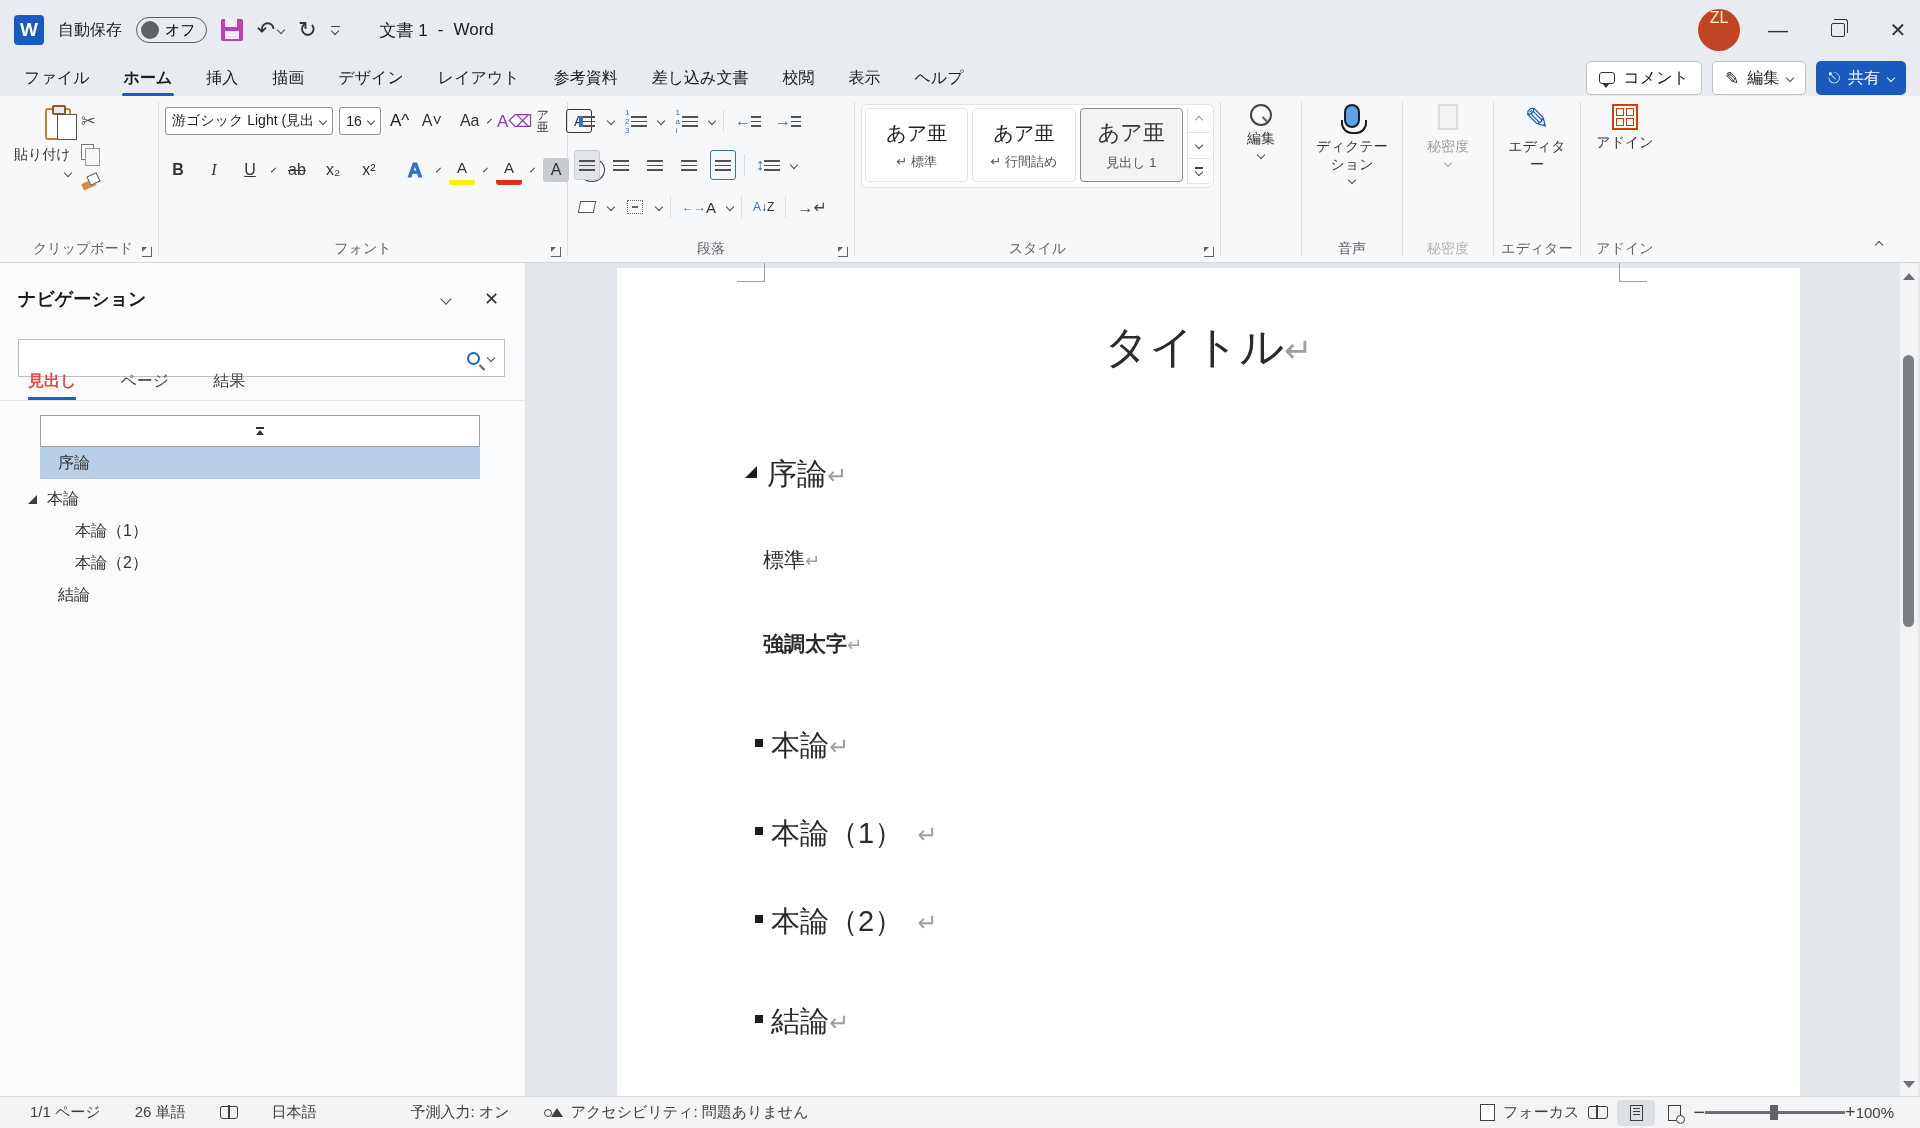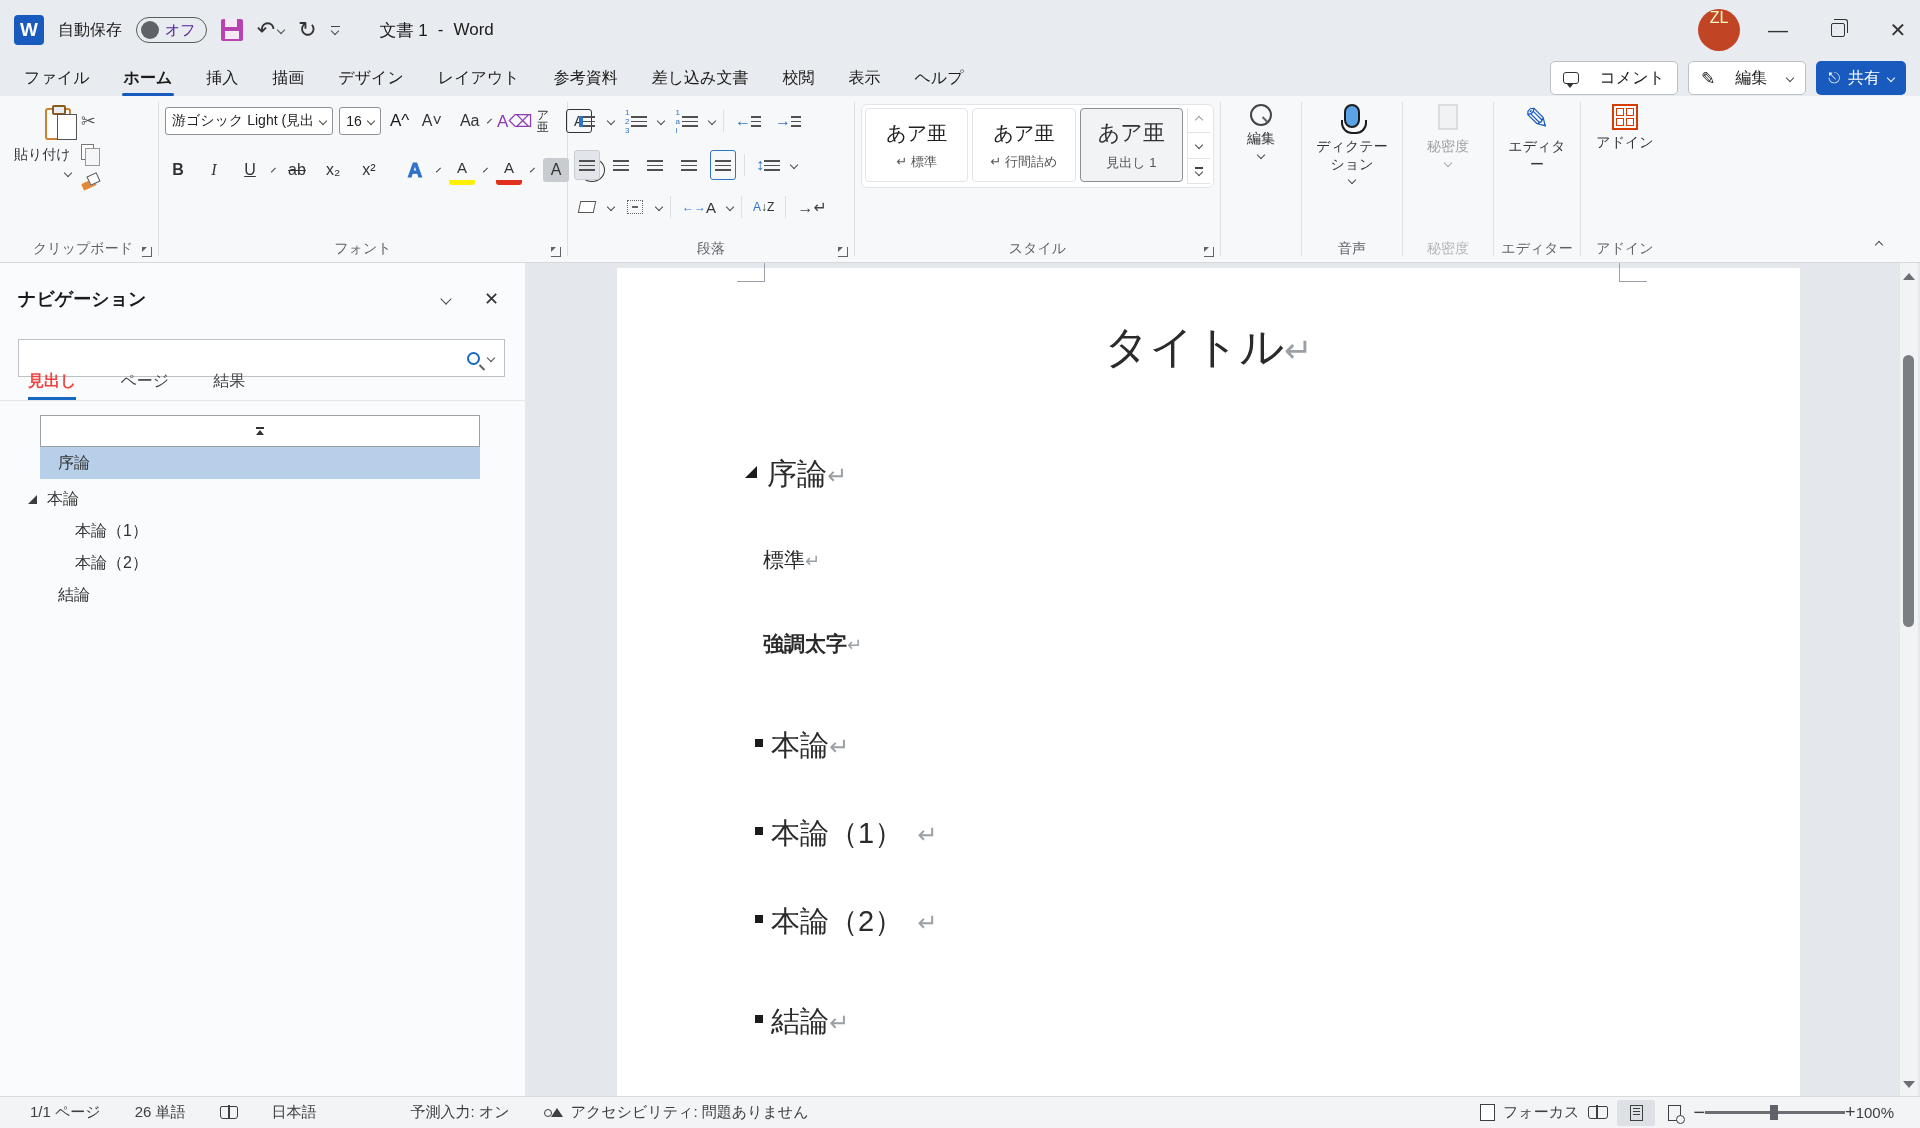--- a/index.html
+++ b/index.html
@@ -23,21 +23,21 @@
   .mag:after{content:"";position:absolute;width:2px;height:7px;background:#5f6368;transform:rotate(-45deg);left:12px;top:10px}
   .avatar{width:42px;height:42px;border-radius:50%;background:#C14524;color:#fef9c3;font-size:16px;display:flex;align-items:flex-start;justify-content:center}
   .winbtn{width:44px;height:44px;display:flex;align-items:center;justify-content:center;color:#333;font-size:20px}
   .restore{width:14px;height:14px;border:1.6px solid #333;border-radius:2px;position:relative}
   .restore:before{content:"";position:absolute;left:2px;top:-5px;width:13px;height:13px;border-top:1.6px solid #333;border-right:1.6px solid #333;border-radius:0 3px 0 0}
   
   #tabrow{position:absolute;left:0;top:60px;width:1920px;height:36px;background:#E8EBEF}
   .rtab{padding:6px 14px;font-size:16px;color:#1b1b1b;position:relative}
   .rtab.active{font-weight:bold}
   .rtab.active:after{content:"";position:absolute;left:12px;right:12px;bottom:-1px;height:3px;background:#185ABD;border-radius:2px}
-  .pillbtn{height:34px;border:1px solid #BDC1C6;background:#fff;border-radius:5px;display:flex;align-items:center;padding:0 12px;gap:20px;font-size:16px;color:#1b1b1b}
+  .pillbtn{height:34px;border:1px solid #BDC1C6;background:#fff;border-radius:5px;display:flex;align-items:center;padding:0 12px;gap:8px;font-size:16px;color:#1b1b1b}
   .sharebtn{height:34px;background:#185ABD;border-radius:5px;display:flex;align-items:center;padding:0 12px;gap:8px;font-size:16px;color:#fff}
   .bubble{width:16px;height:12px;border:1.6px solid #333;border-radius:3px;position:relative}
   .bubble:after{content:"";position:absolute;left:2px;bottom:-5px;border-left:4px solid transparent;border-right:4px solid transparent;border-top:5px solid #333}
   
   #ribbon{position:absolute;left:0;top:96px;width:1920px;height:167px;background:#F6F8FA;border-bottom:1px solid #D5D9DD}
   .rgroup{display:flex;flex-direction:column;position:relative;padding:8px 6px 0 6px}
   .rgroup .glabel{position:absolute;bottom:4px;left:0;right:0;text-align:center;font-size:14px;color:#5f6368}
   .gdiv{width:1px;background:#DCDFE3;margin:6px 0}
   .launcher{position:absolute;bottom:5px;right:6px;width:10px;height:10px;border-left:1.4px solid #5f6368;border-top:1.4px solid #5f6368;transform:rotate(180deg)}
   .launcher:after{content:"";position:absolute;right:0px;bottom:0px;border-left:5px solid transparent;border-top:5px solid #5f6368;transform:rotate(90deg)}
@@ -103,21 +103,21 @@
 </style>
 </head>
 <body>
 
 <div id="titlebar">
   <div class="row" style="gap:14px;padding-left:14px;height:60px">
     <div class="wlogo">W</div>
     <span style="font-size:16px;color:#1b1b1b">自動保存</span>
     <div class="toggle">
       <span class="knob"></span>
-      <span style="font-size:15px;color:#4c1d95">オフ</span>
+      <span style="font-size:15px;color:#000000">オフ</span>
     </div>
     <div class="floppy"></div>
     <div class="row" style="gap:3px">
       <span class="qat-glyph">↶</span>
       <span class="chev"></span>
     </div>
     <span class="qat-glyph">↻</span>
     <div class="col" style="align-items:center;gap:1px">
       <span style="width:9px;height:1.6px;background:#444"></span>
       <span class="chev"></span>

